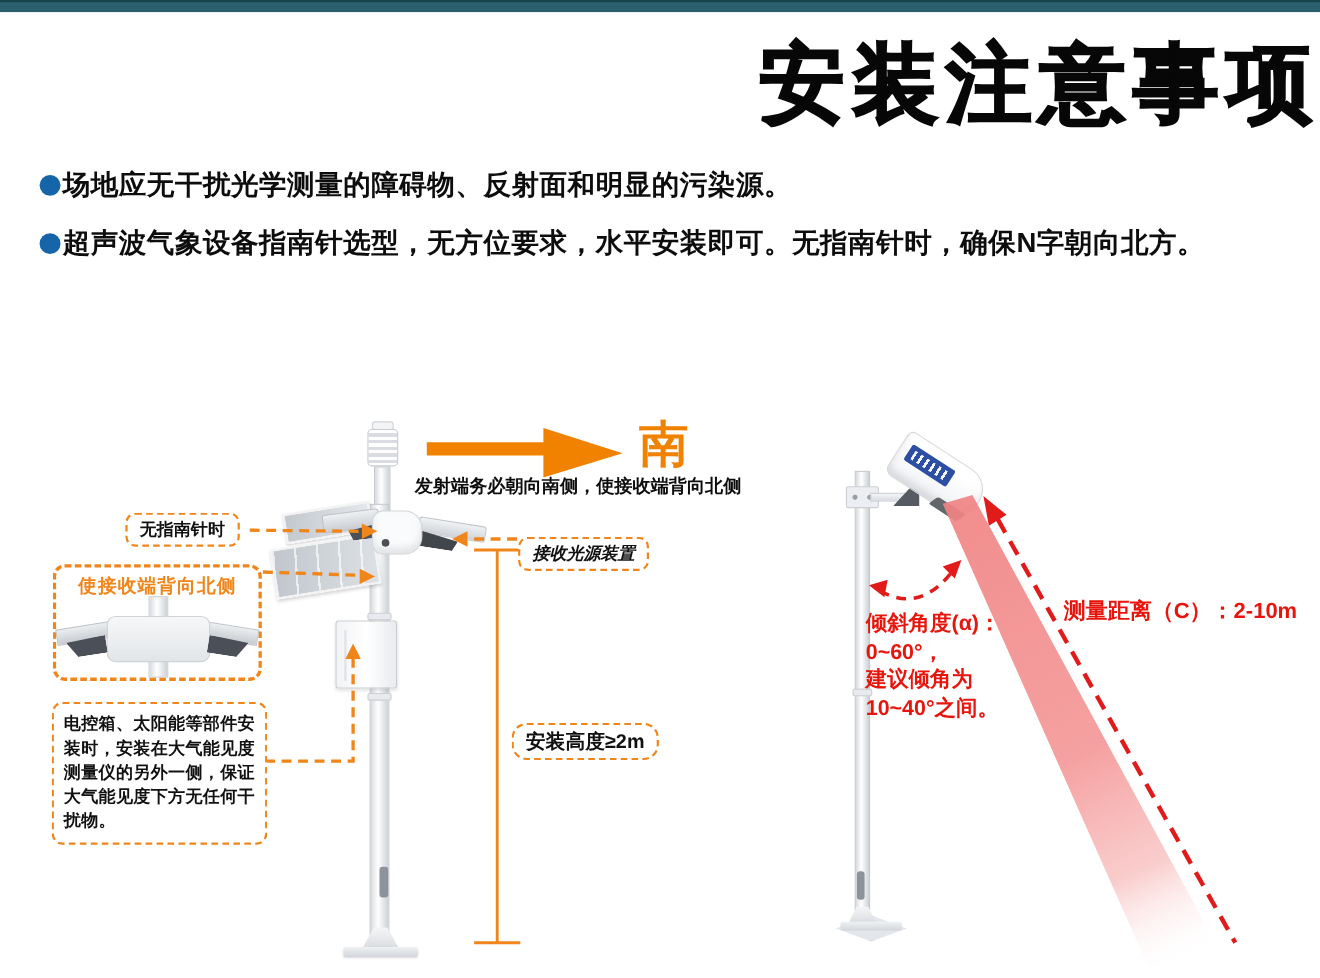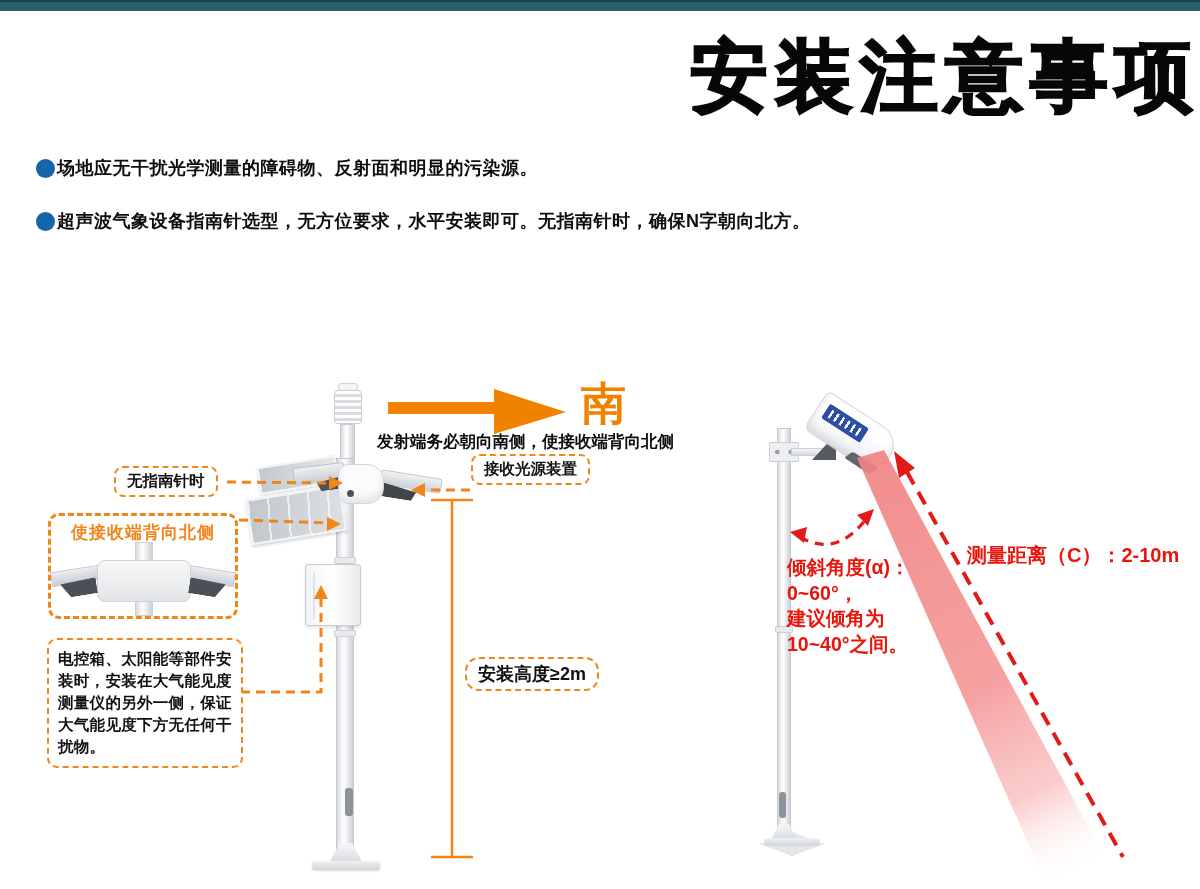--- a/index.html
+++ b/index.html
@@ -13,21 +13,21 @@
     background:#2c5f6d; border-top:2px solid #17434f; }
   
   .title { position:absolute; left:0; right:0; top:36px; text-align:right;
     font-size:78px; line-height:1.05; font-weight:900; color:#070707;
     letter-spacing:7px; -webkit-text-stroke:2px #070707; }
   
   .bullets { position:absolute; left:36px; top:154px; }
   .bullet-row { display:flex; align-items:flex-start; margin-bottom:25px; }
   .bullet-dot { width:19px; height:19px; border-radius:50%; background:#1565a8;
     flex:0 0 19px; margin-top:5px; margin-right:2px; }
-  .bullet-text { font-size:18px; line-height:28px; font-weight:600; color:#0d0d0d;
+  .bullet-text { font-size:25px; line-height:28px; font-weight:600; color:#0d0d0d;
     letter-spacing:0.5px; white-space:nowrap; }
   
   .olabel { position:absolute; z-index:5; background:#fff; border:2.5px dashed #f0851a;
     border-radius:9px; padding:3px 11px; font-size:15.5px; font-weight:700; color:#111;
     white-space:nowrap; }
   
   .dev { position:absolute; z-index:2; }
   .pole { background:linear-gradient(90deg,#d8dbdf,#ffffff 42%,#cdd1d6);
     border:1px solid #c6cacf; }
   .joint { background:#e8eaed; border:1px solid #ccd0d4; border-radius:2px; }
@@ -96,21 +96,21 @@
   .diamond-r { left:760px; top:832px; width:64px; height:24px; background:#e3e6ea;
     border:1px solid #ccd0d4; clip-path:polygon(50% 0,100% 50%,50% 100%,0 50%); }
   .foot-right { left:771px; top:824px; width:26px; height:16px;
     background:linear-gradient(#f5f6f7,#d8dbdf); clip-path:polygon(30% 0,70% 0,100% 100%,0 100%); }
   .plate-right { left:764px; top:838px; width:56px; height:8px; border-radius:2px;
     background:linear-gradient(#eff1f3,#d2d6da); }
   
   #overlay { position:absolute; left:0; top:0; z-index:3; pointer-events:none; }
   
   .lbl-transmit { left:114px; top:466px; }
-  .lbl-receive  { left:471px; top:454px; }
+  .lbl-receive  { left:471px; top:488px;font-style:italic; }
   .lbl-height   { left:465px; top:657px; font-size:18px; border-radius:14px; }
   .clamp-box { position:absolute; z-index:5; left:48px; top:513px; width:190px; height:106px;
     border:3px dashed #f0851a; border-radius:11px; background:#fff; }
   .clamp-title { text-align:center; margin-top:5px; font-size:17px; font-weight:800;
     color:#f0851a; letter-spacing:1px; }
   .cl { position:absolute; }
   .cl-pole { left:84px; top:26px; width:18px; height:74px;
     background:linear-gradient(90deg,#d8dbdf,#ffffff 42%,#cdd1d6); border:1px solid #ccd0d4; }
   .cl-plate { left:46px; top:44px; width:94px; height:42px; border-radius:8px;
     background:linear-gradient(#f6f7f8,#e2e5e8); border:1px solid #cfd3d7; }

